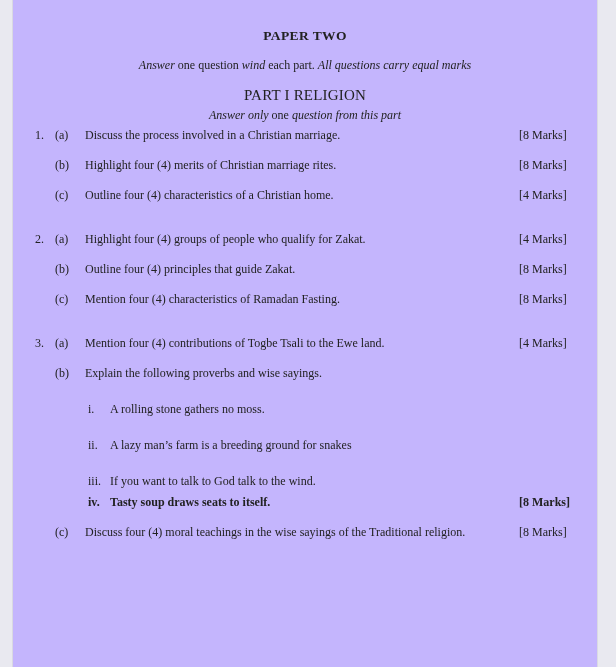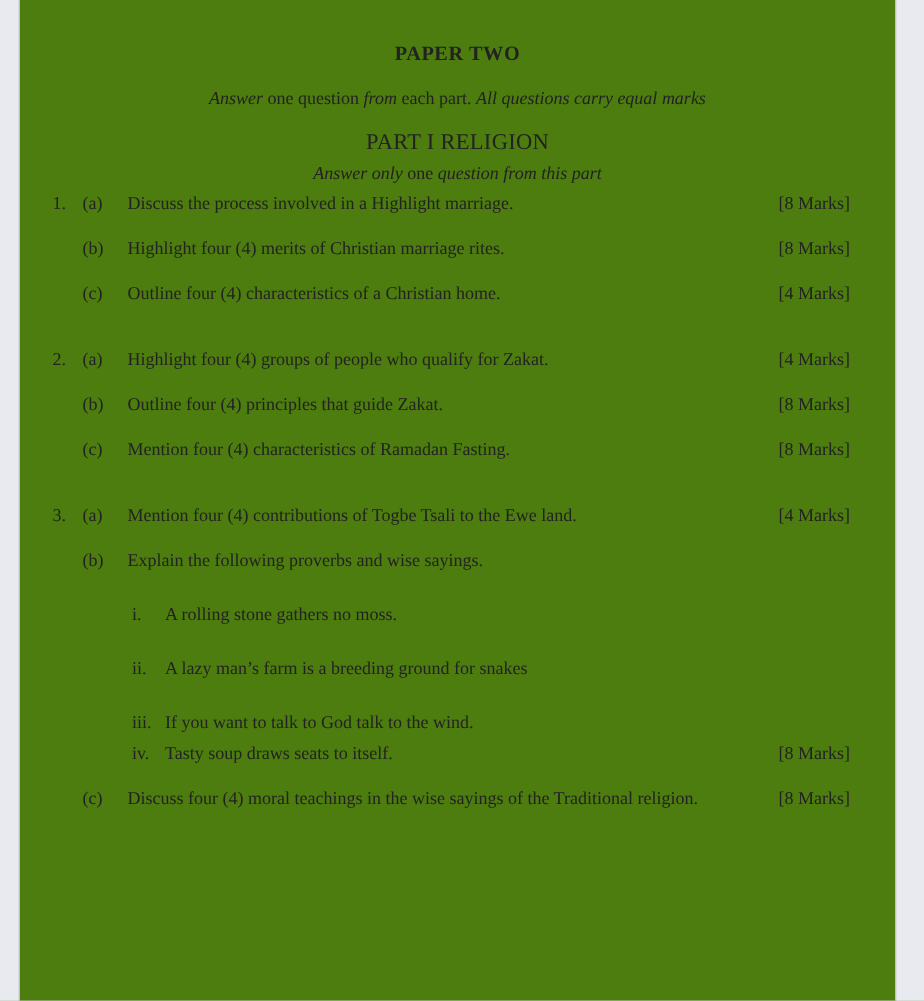--- a/index.html
+++ b/index.html
@@ -19,21 +19,21 @@
     z-index: 2;
   }
   .photo-margin.left  { left: 0;  width: 12px; border-right: 1px solid #d9d9e2; }
   .photo-margin.right { right: 0; width: 18px; border-left: 1px solid #dadae3; }
   .page {
     position: absolute;
     left: 12px;
     right: 18px;
     top: 0;
     min-height: 667px;
-    background: #4d7c0f;
+    background: #c4b5fd;
     color: #222;
     padding-top: 27px;
     box-sizing: border-box;
     z-index: 1;
   }
   .title {
     margin: 0;
     text-align: center;
     font-size: 13.5px;
     font-weight: bold;
@@ -65,46 +65,46 @@
     align-items: flex-start;
     font-size: 12px;
     line-height: 16px;
     margin-bottom: 14px;
     padding-left: 23px;
     padding-right: 6px;
   }
   .row.q-gap    { margin-top: 28px; }
   .row.has-subs { margin-bottom: 4px; }
   .row.sub      { margin-bottom: 5px; margin-top: 20px; }
-  .row.sub.sub-gap  { margin-top: 4px; }
+  .row.sub.sub-gap  { margin-top: 4px; font-weight: bold; }
   .row.sub.sub-last { margin-bottom: 14px; }
   .qnum   { flex: 0 0 20px; }
   .plabel { flex: 0 0 30px; }
   .qtext  { flex: 1 1 auto; padding-right: 8px; }
   .marks  { flex: 0 0 73px; text-align: left; white-space: nowrap; }
   .sublabel { display: inline-block; width: 22px; padding-left: 3px; box-sizing: content-box; }
   .b  { font-weight: normal; }
   .i  { font-style: italic; }
 </style>
 </head>
 <body>
 
 <div class="photo-margin left"></div>
 <div class="photo-margin right"></div>
 
 <div class="page">
   <h1 class="title">PAPER TWO</h1>
-  <div class="instructions"><span class="i">Answer </span><span class="b">one question</span><span> </span><span class="i">from</span><span> </span><span class="b">each part</span><span>. </span><span class="i">All questions carry equal marks</span></div>
+  <div class="instructions"><span class="i">Answer </span><span class="b">one question</span><span> </span><span class="i">wind</span><span> </span><span class="b">each part</span><span>. </span><span class="i">All questions carry equal marks</span></div>
   <div class="part-title">PART I RELIGION</div>
   <div class="part-instructions"><span class="i">Answer only </span><span class="b">one</span><span class="i"> question from this part</span></div>
   <div class="question-list">
       <div class="row">
         <span class="qnum">1.</span>
         <span class="plabel">(a)</span>
-        <div class="qtext"><span>Discuss the process involved in a Highlight marriage.</span></div>
+        <div class="qtext"><span>Discuss the process involved in a Christian marriage.</span></div>
         <div class="marks">[8 Marks]</div>
       </div>
       <div class="row">
         <span class="qnum"></span>
         <span class="plabel">(b)</span>
         <div class="qtext"><span>Highlight four </span><span class="b">(4)</span><span> merits of Christian marriage rites.</span></div>
         <div class="marks">[8 Marks]</div>
       </div>
       <div class="row">
         <span class="qnum"></span>

